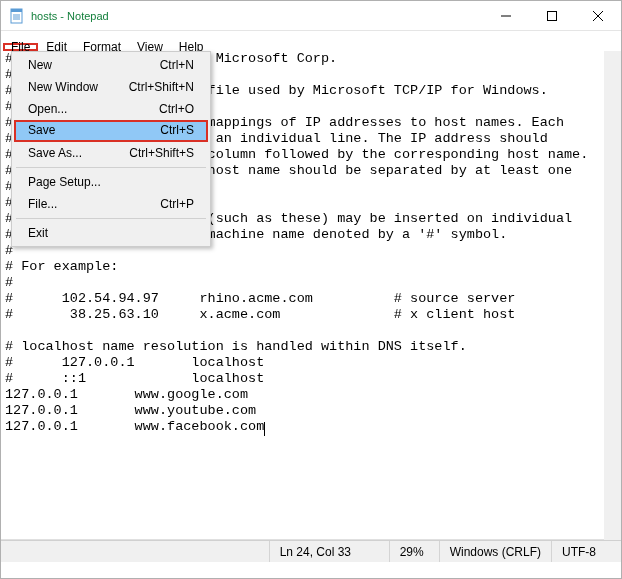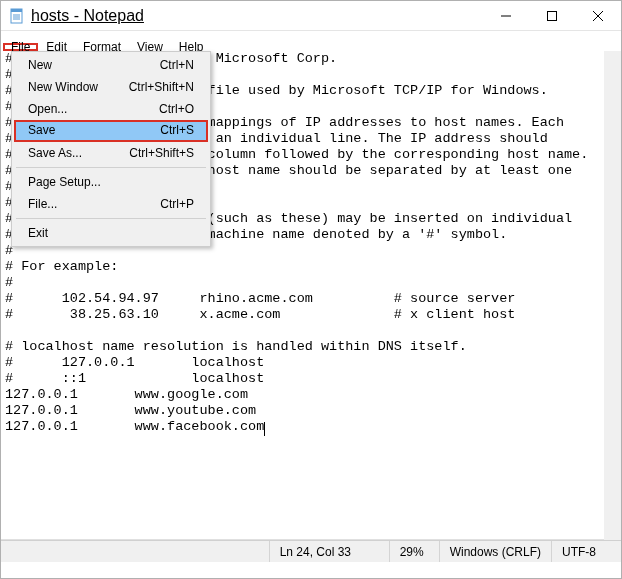--- a/index.html
+++ b/index.html
@@ -23,23 +23,22 @@
     border-bottom: 1px solid #e5e5e5;
     position: relative;
   }
   .titlebar .icon {
     width: 16px; height: 16px;
     margin: 0 6px 0 8px;
     display: inline-flex;
     align-items: center; justify-content: center;
   }
   .titlebar .title {
-    font-size: 16px;
-    color: #000000;
-    text-decoration: underline;
+    font-size: 11px;
+    color: #15803d;
   }
   .win-controls {
     position: absolute;
     right: 0; top: 0;
     height: 30px;
     display: flex;
   }
   .win-btn {
     width: 46px; height: 30px;
     display: flex; align-items: center; justify-content: center;

